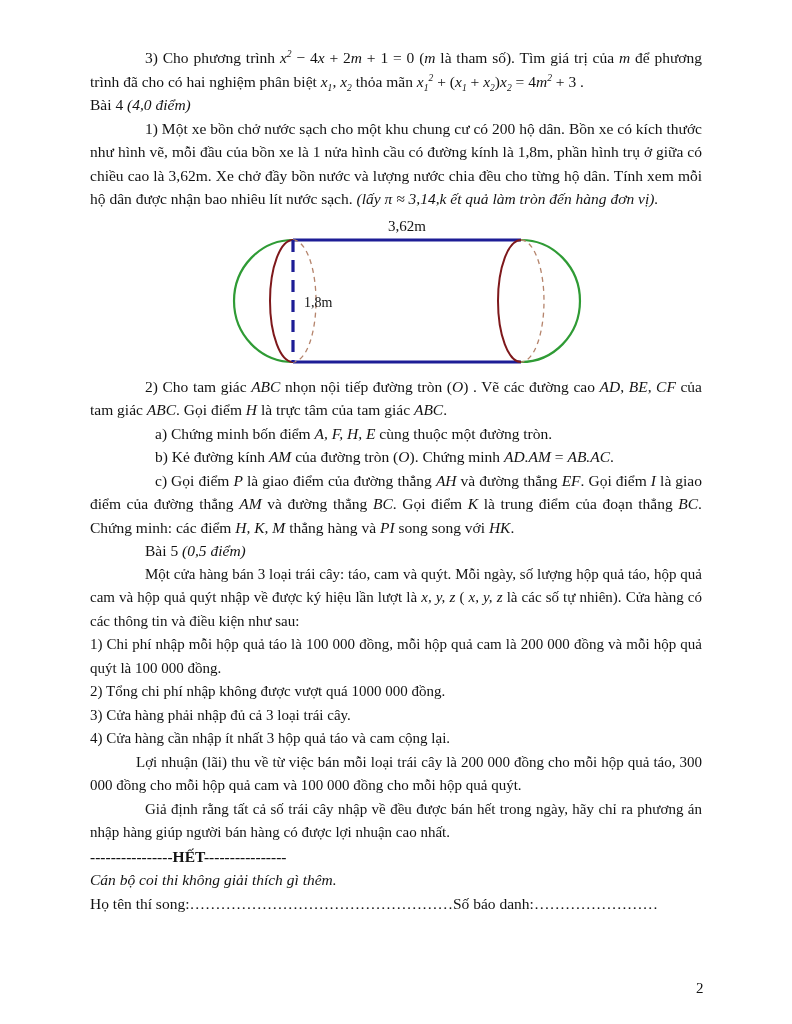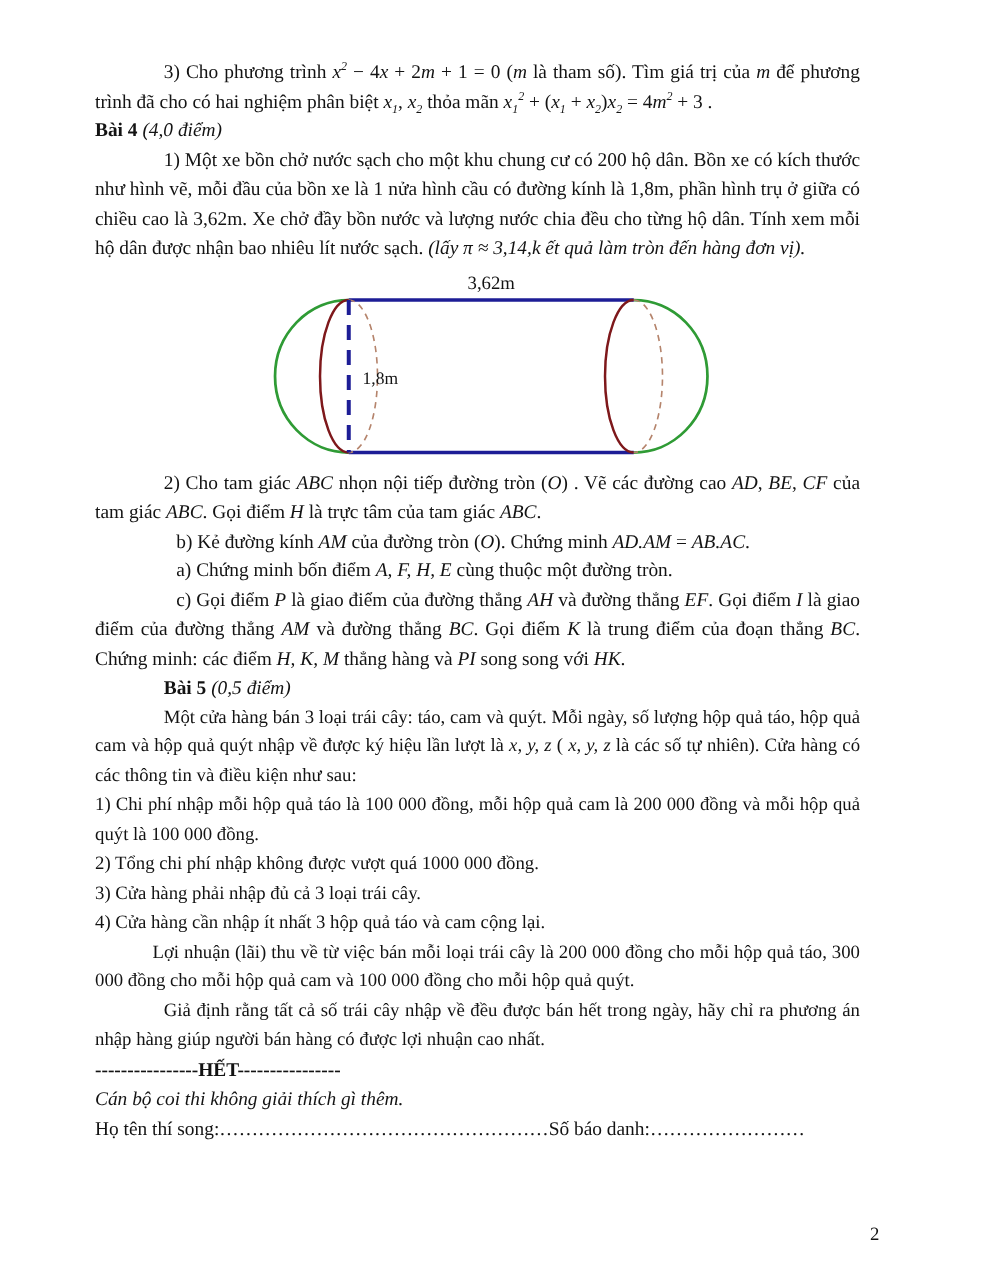--- a/index.html
+++ b/index.html
@@ -1,20 +1,20 @@
 <!DOCTYPE html>
 <html><head>
 <meta charset="utf-8">
 <style>
   html,body{margin:0;padding:0;background:#ffffff;}
   .page{
     position:relative;width:792px;height:1024px;background:#ffffff;overflow:hidden;
     font-family:"Liberation Serif","DejaVu Serif",serif;color:#131313;
   }
-  .col{position:absolute;left:76px;top:46px;width:612px;}
+  .col{position:absolute;left:90px;top:46px;width:612px;}
   .col p{margin:0;text-align:justify;font-size:15.5px;line-height:23.5px;}
   
   .p3{line-height:30px;text-indent:55px;}
   .bai-heading{margin-top:5px;line-height:24px;text-align:left;}
   .bai5-heading{text-indent:55px;}
   .p4-1{text-indent:55px;}
   .fig-wrap{margin:4px 0 2px 138px;width:362px;height:158px;position:relative;}
   .p4-2{margin-top:4px;line-height:26px;text-indent:55px;}
   .sub-item{margin-top:4px;line-height:23.5px;text-indent:65px;}
   .p4-2c{margin-top:3px;line-height:23px;text-indent:65px;}
@@ -22,21 +22,21 @@
   .cond{margin-top:2px;margin-left:37px;line-height:22.5px;font-size:15px !important;}
   .p5-profit{margin-top:3px;line-height:23px;text-indent:46px;font-size:15px !important;}
   .p5-final{margin-top:3px;line-height:23px;text-indent:55px;font-size:15px !important;}
   .het-line{margin-top:6px;text-align:center;font-weight:bold;line-height:24px;}
   .note-line{margin-top:5px;text-align:left;font-style:italic;line-height:24px;}
   .sig-line{margin-top:8px;white-space:nowrap;overflow:hidden;text-align:left !important;}
   .pagenum{position:absolute;left:696px;top:980px;font-size:15px;}
   
   .seg-n{font-style:normal;}
   .seg-i{font-style:italic;}
-  .seg-b{font-weight:bold;}
+  .seg-b{font-weight:normal;}
   .seg-sup{font-size:0.62em;vertical-align:super;font-style:italic;line-height:0;}
   .seg-sub{font-size:0.62em;vertical-align:sub;font-style:italic;line-height:0;}
   svg text{font-family:"Liberation Serif","DejaVu Serif",serif;fill:#131313;}
 </style>
 </head>
 <body>
 
 <div class="page">
   <div class="col">
 
@@ -62,22 +62,22 @@
         <path d="M 293 25 A 23 61 0 0 1 293 147" fill="none" stroke-width="1.3" stroke-dasharray="5 4" stroke="#b5846c"></path>
 
         <line x1="65" y1="25" x2="65" y2="147" stroke-width="3.2" stroke-dasharray="12 8" stroke="#1d1d96"></line>
 
         <text x="179" y="16" text-anchor="middle" font-size="15">3,62m</text>
         <text x="76" y="92" font-size="14">1,8m</text>
       </svg>
     </div>
 
     <p class="p4-2"><span class="seg-n">2) Cho tam giác </span><span class="seg-i">ABC</span><span class="seg-n"> nhọn nội tiếp đường tròn </span><span class="seg-n">(</span><span class="seg-i">O</span><span class="seg-n">) .</span><span class="seg-n"> Vẽ các đường cao </span><span class="seg-i">AD</span><span class="seg-n">, </span><span class="seg-i">BE</span><span class="seg-n">, </span><span class="seg-i">CF</span><span class="seg-n"> của tam giác </span><span class="seg-i">ABC</span><span class="seg-n">. Gọi điểm </span><span class="seg-i">H</span><span class="seg-n"> là trực tâm của tam giác </span><span class="seg-i">ABC</span><span class="seg-n">.</span></p>
+    <p class="sub-item"><span class="seg-n">a) Chứng minh bốn điểm </span><span class="seg-i">A, F, H, E</span><span class="seg-n"> cùng thuộc một đường tròn.</span></p>
     <p class="sub-item"><span class="seg-n">b) Kẻ đường kính </span><span class="seg-i">AM</span><span class="seg-n"> của đường tròn (</span><span class="seg-i">O</span><span class="seg-n">). Chứng minh </span><span class="seg-i">AD.AM</span><span class="seg-n"> = </span><span class="seg-i">AB.AC</span><span class="seg-n">.</span></p>
-    <p class="sub-item"><span class="seg-n">a) Chứng minh bốn điểm </span><span class="seg-i">A, F, H, E</span><span class="seg-n"> cùng thuộc một đường tròn.</span></p>
     <p class="p4-2c"><span class="seg-n">c) Gọi điểm </span><span class="seg-i">P</span><span class="seg-n"> là giao điểm của đường thẳng </span><span class="seg-i">AH</span><span class="seg-n"> và đường thẳng </span><span class="seg-i">EF</span><span class="seg-n">. Gọi điểm </span><span class="seg-i">I</span><span class="seg-n"> là giao điểm của đường thẳng </span><span class="seg-i">AM</span><span class="seg-n"> và đường thẳng </span><span class="seg-i">BC</span><span class="seg-n">. Gọi điểm </span><span class="seg-i">K</span><span class="seg-n"> là trung điểm của đoạn thẳng </span><span class="seg-i">BC</span><span class="seg-n">.  Chứng minh: các điểm </span><span class="seg-i">H, K, M</span><span class="seg-n"> thẳng hàng và </span><span class="seg-i">PI</span><span class="seg-n"> song song với </span><span class="seg-i">HK</span><span class="seg-n">.</span></p>
 
     <p class="bai-heading bai5-heading"><span class="seg-b">Bài 5 </span><span class="seg-i">(0,5 điểm)</span></p>
 
     <p class="p5-intro"><span class="seg-n">Một cửa hàng bán 3 loại trái cây: táo, cam và quýt. Mỗi ngày, số lượng hộp quả táo, hộp quả cam và hộp quả quýt nhập về được ký hiệu lần lượt là </span><span class="seg-i">x, y, z</span><span class="seg-n"> ( </span><span class="seg-i">x, y, z</span><span class="seg-n"> là các số tự nhiên). Cửa hàng có các thông tin và điều kiện như sau:</span></p>
     <p class="cond"><span class="seg-n">1) Chi phí nhập mỗi hộp quả táo là 100 000  đồng, mỗi hộp quả cam  là 200 000 đồng và mỗi hộp quả quýt là 100 000  đồng.</span></p>
     <p class="cond"><span class="seg-n">2) Tổng chi phí nhập không được vượt quá 1000 000 đồng.</span></p>
     <p class="cond"><span class="seg-n">3) Cửa hàng phải nhập đủ cả  3  loại trái cây.</span></p>
     <p class="cond"><span class="seg-n">4) Cửa hàng cần nhập ít nhất  3  hộp quả táo và cam cộng lại.</span></p>
     <p class="p5-profit"><span class="seg-n">Lợi nhuận (lãi) thu về từ việc bán mỗi loại trái cây là 200 000  đồng cho mỗi hộp quả táo, 300 000 đồng cho mỗi hộp quả cam và 100 000  đồng cho mỗi hộp quả quýt.</span></p>

